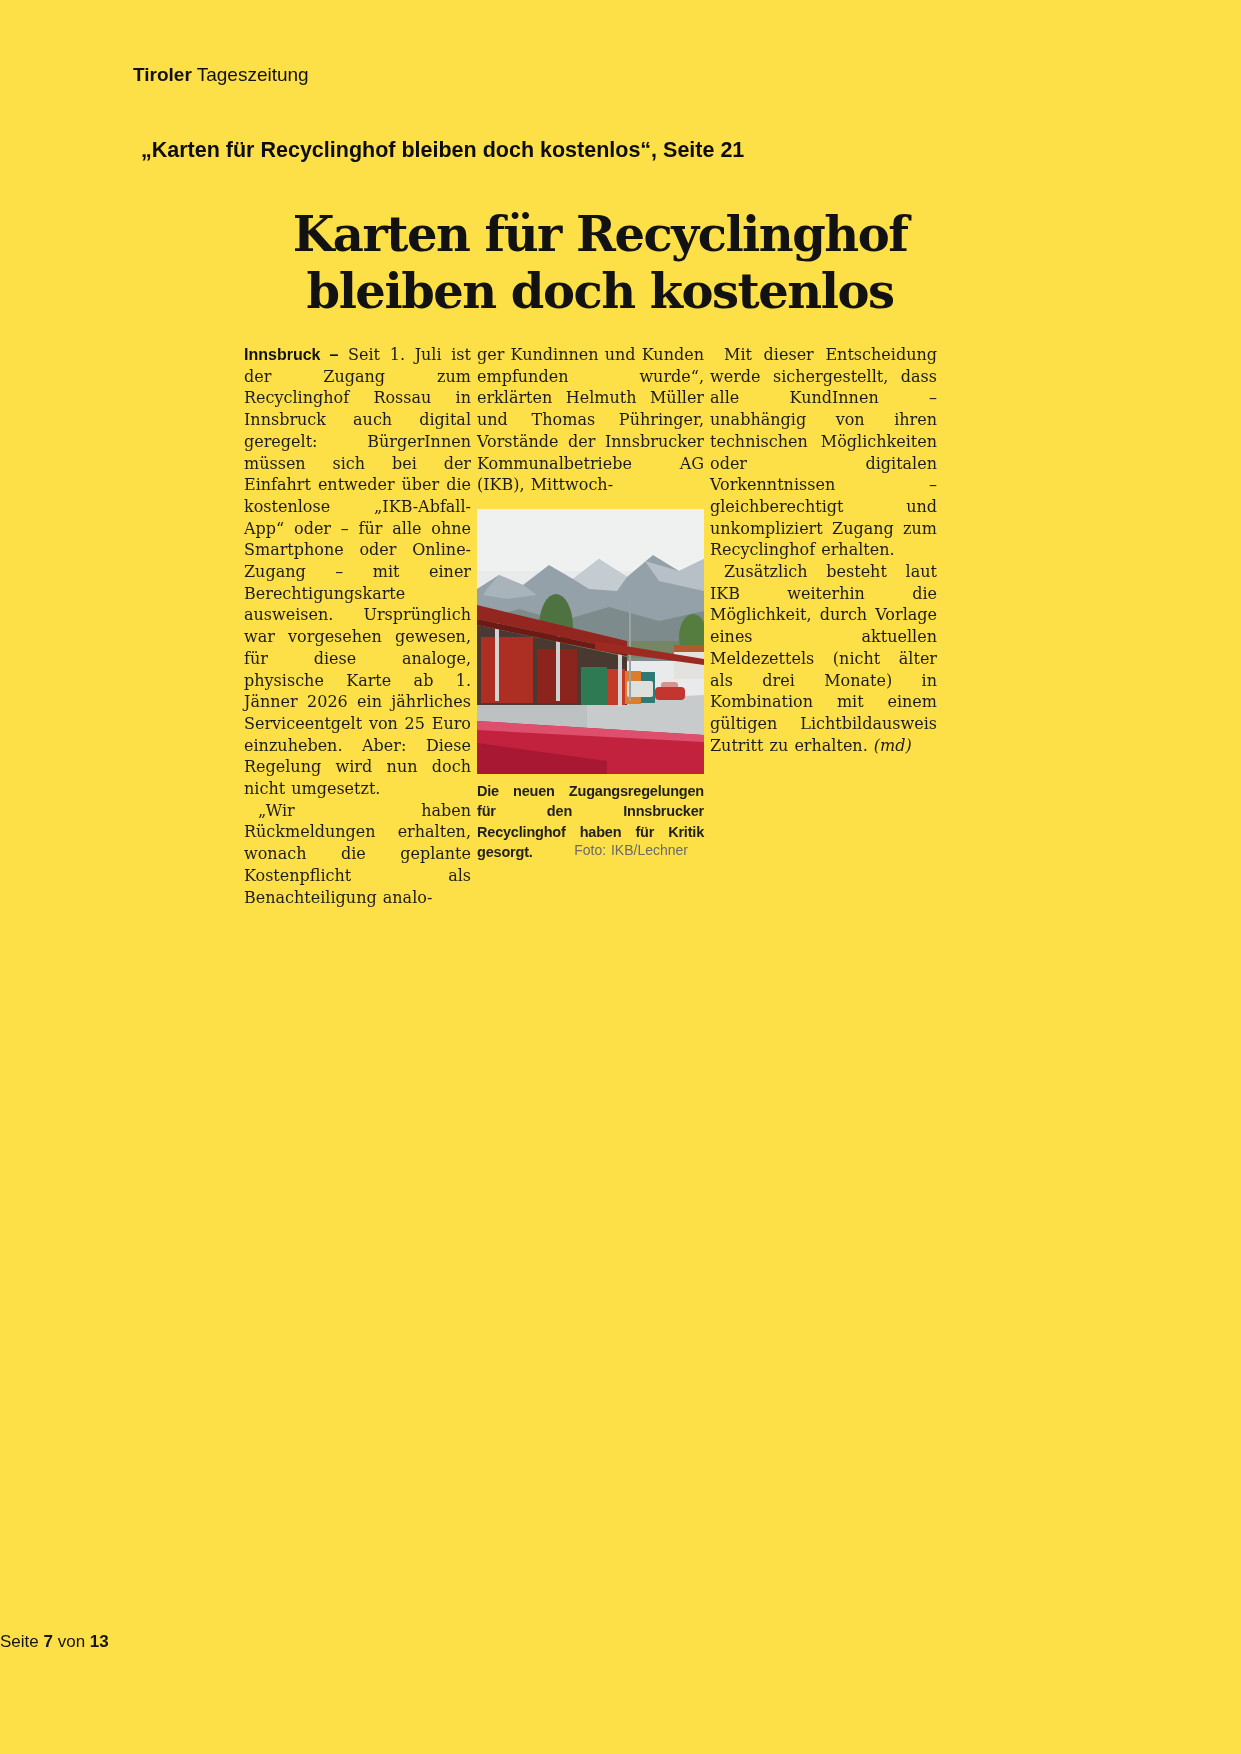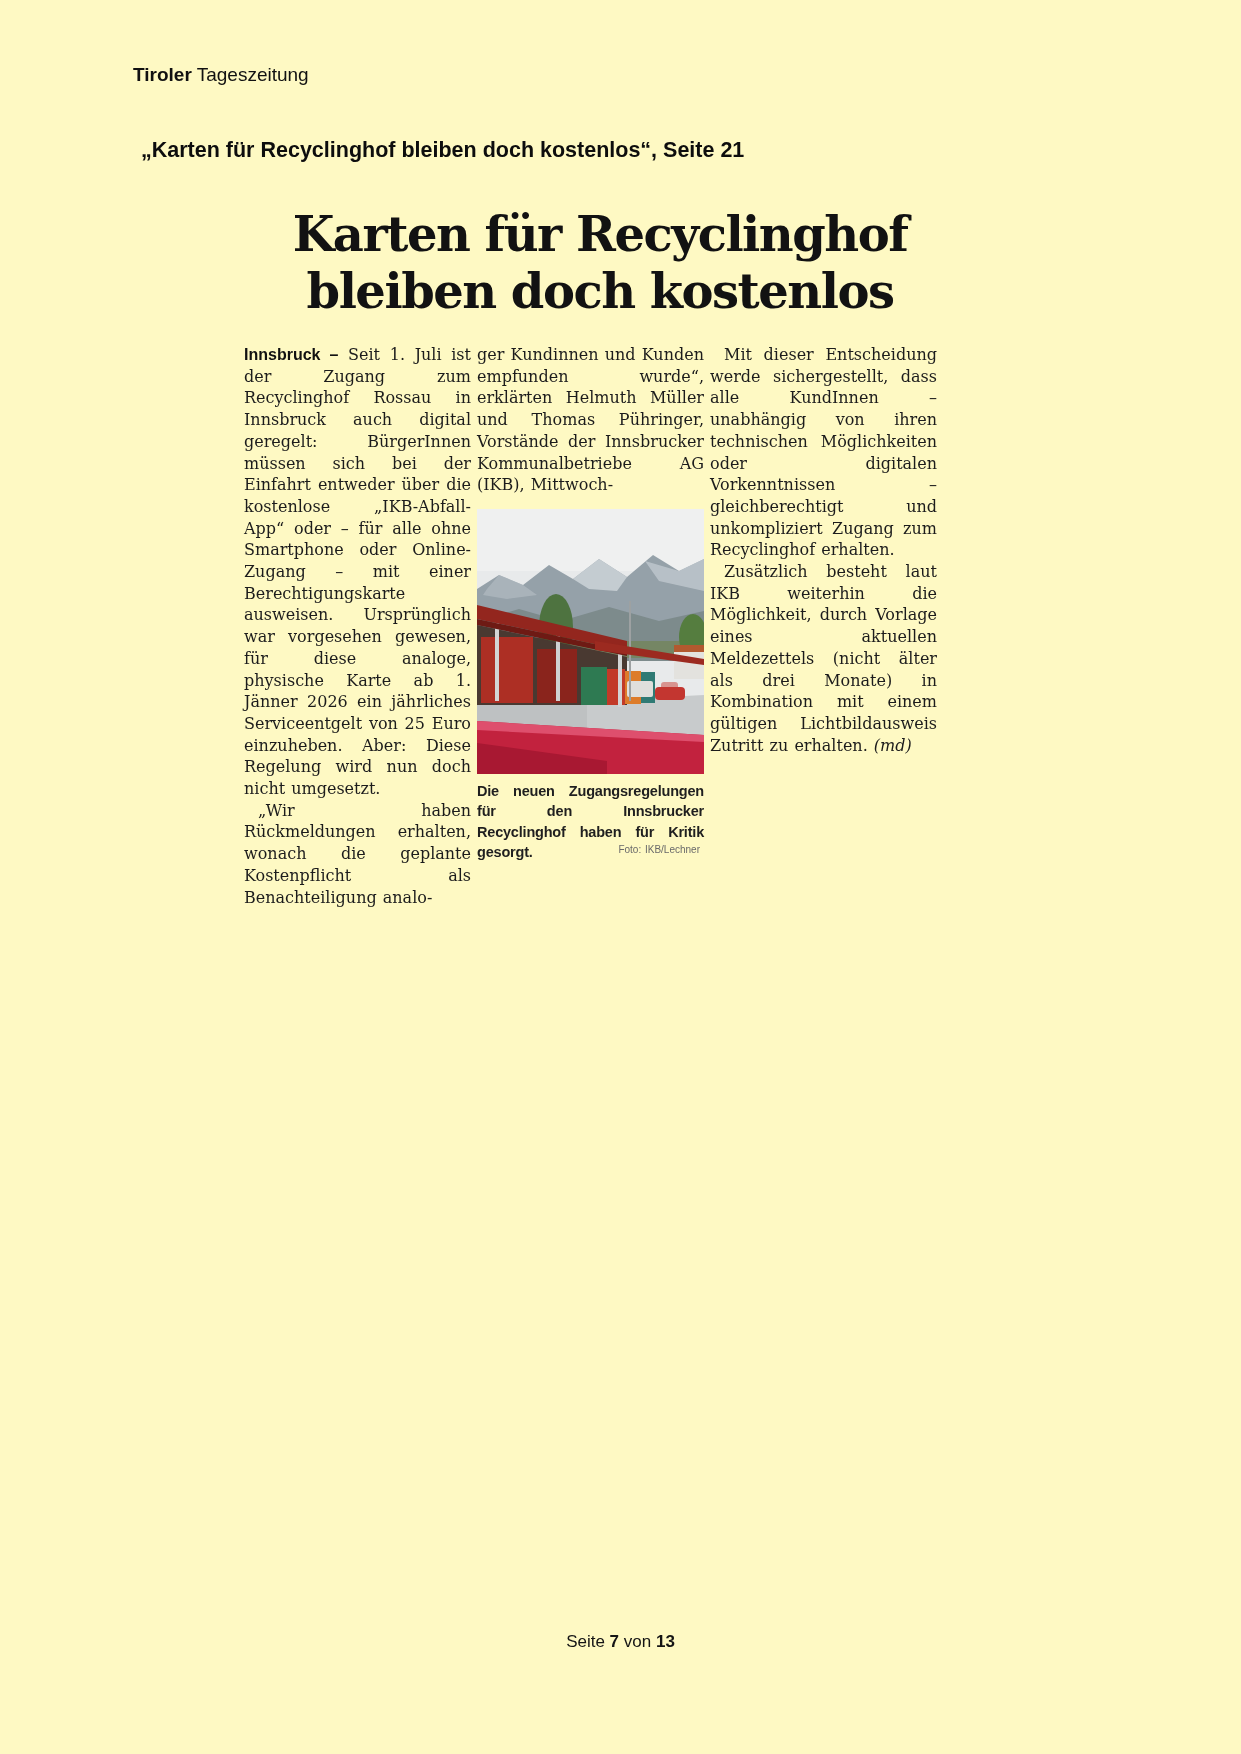--- a/index.html
+++ b/index.html
@@ -1,36 +1,36 @@
 <!DOCTYPE html>
 <html><head>
 <meta charset="utf-8">
 <style>
   html,body{margin:0;padding:0;background:#ffffff;}
-  .sheet{position:relative;width:1241px;height:1754px;background:#fef9c3;overflow:hidden;
+  .sheet{position:relative;width:1241px;height:1754px;background:#fde047;overflow:hidden;
          font-family:"Liberation Sans",sans-serif;color:#111;}
   .masthead{position:absolute;left:133px;top:64px;font-size:19px;color:#111;}
   .masthead .b{font-weight:bold;}
   .summary{position:absolute;left:133px;top:130px;font-size:21.5px;font-weight:bold;color:#0d0d0d;margin:8px;}
   .article{position:absolute;left:200px;top:206px;width:712px;margin-left:44px;}
   .headline{font-family:"DejaVu Serif",serif;font-weight:700;font-size:48px;line-height:57px;
             text-align:center;letter-spacing:-1.5px;margin:0 0 24px 0;color:#121212;}
   .cols{display:flex;gap:6px;}
   .col{width:227px;font-family:"DejaVu Serif",serif;font-size:16px;line-height:21.7px;
        text-align:justify;color:#1c1c1c;word-spacing:1px;}
   .col p{margin:0;}
   .col p.indent{text-indent:14px;}
   .lead{font-family:"Liberation Sans",sans-serif;font-weight:bold;color:#111;}
   .photo{margin-top:13px;width:227px;height:265px;line-height:0;}
   .photo svg{width:227px;height:265px;display:block;}
   .caption{position:relative;margin-top:7px;font-family:"Liberation Sans",sans-serif;font-weight:bold;
            font-size:14.5px;line-height:20.5px;color:#1f1f1f;text-align:justify;letter-spacing:-0.2px;}
-  .credit{position:absolute;right:4px;bottom:2px;font-size:10px;color:#6a6a6a;font-weight:normal;letter-spacing:0;}
+  .credit{position:absolute;right:16px;bottom:2px;font-size:14px;color:#6a6a6a;font-weight:normal;letter-spacing:0;}
   .signoff{font-style:italic;}
-  .footer{position:absolute;left:0;top:1632px;width:100%;text-align:center;font-size:17px;color:#151515;}
+  .footer{position:absolute;left:0;top:1632px;width:100%;text-align:left;font-size:17px;color:#151515;}
   .footer .b{font-weight:bold;}
 </style>
 </head>
 <body>
 
 <div class="sheet">
 
   <div class="masthead">
     <span class="b">Tiroler</span><span> Tageszeitung</span>
   </div>

